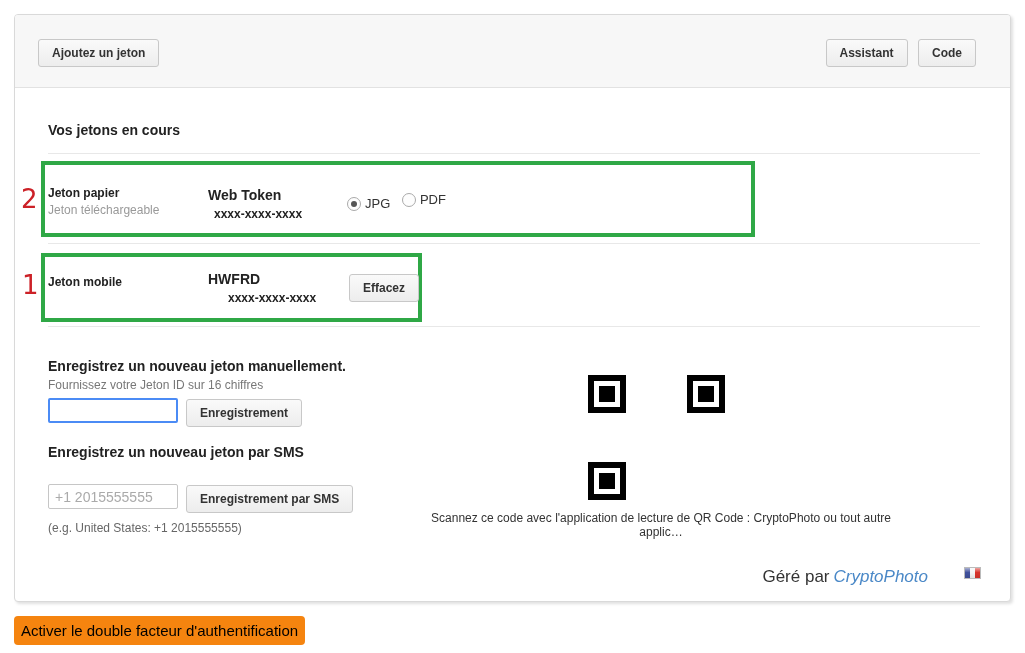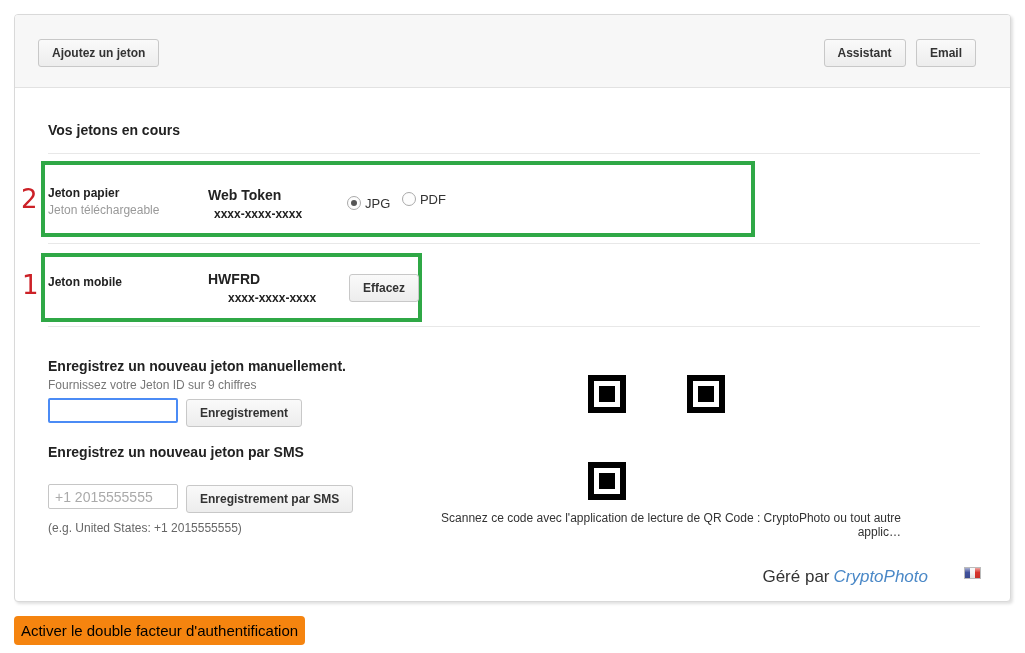--- a/index.html
+++ b/index.html
@@ -75,21 +75,21 @@
   }
 
   .token-col-type { position: absolute; left: 33px; }
   .token-title { font-size: 12px; font-weight: bold; color: #222; }
   .token-subtitle { font-size: 12px; color: #999; margin-top: 3px; }
   .token-col-name { position: absolute; left: 182px; margin-left: 11px; }
   .token-name { font-size: 14px; font-weight: bold; color: #222; }
   .token-code { font-size: 12px; font-weight: bold; color: #222; margin-top: 4px; margin-left: 6px; }
 
   .radio-group { position: absolute; left: 332px; top: 177px; font-size: 13px; color: #333; }
-  .radio-item { display: inline-flex; align-items: flex-start; margin-right: 8px; }
+  .radio-item { display: inline-flex; align-items: flex-end; margin-right: 8px; }
   .radio-circle {
     width: 14px; height: 14px;
     border: 1px solid #aaa;
     border-radius: 50%;
     background: #fdfdfd;
     display: inline-flex;
     align-items: center; justify-content: center;
     margin-right: 4px;
   }
   .radio-circle .dot { width: 6px; height: 6px; border-radius: 50%; background: #555; }
@@ -119,21 +119,21 @@
     width: 38px; height: 38px;
     border: 6px solid #000;
     background: #fff;
     display: flex; align-items: center; justify-content: center;
   }
   .qr-glyph .inner { width: 16px; height: 16px; background: #000; }
   .qr-caption {
     position: absolute;
     left: 406px; top: 496px; width: 480px;
     font-size: 12px; color: #333;
-    text-align: right;
+    text-align: center;
   }
 
   .footer-row {
     position: absolute;
     right: 29px; top: 552px;
     display: flex; align-items: flex-start;
     font-size: 17px; color: #333;
   }
   .footer-link { color: #4a88c7; text-decoration: none; cursor: pointer; margin-left: 4px; font-style: italic; }
   .flag {
@@ -165,21 +165,21 @@
 </style>
 </head>
 <body>
 
 <div class="panel">
 
   <div class="panel-header">
     <button class="btn btn-add">Ajoutez un jeton</button>
     <div class="header-actions">
       <button class="btn">Assistant</button>
-      <button class="btn">Email</button>
+      <button class="btn">Code</button>
     </div>
   </div>
 
   <div class="section-title" style="top:107px;">Vos jetons en cours</div>
   <div class="divider" style="top:138px;"></div>
 
   <div class="green-box green-box-2"></div>
   <div class="token-col-type" style="top:171px;">
     <div class="token-title">Jeton papier</div>
     <div class="token-subtitle">Jeton téléchargeable</div>
@@ -213,21 +213,21 @@
     <div class="token-code" style="margin-left:20px;">xxxx-xxxx-xxxx</div>
   </div>
   <div class="row-buttons" style="left:334px; top:259px;">
     <button class="btn">Effacez</button>
   </div>
   <div class="red-number" style="left:7px; top:257px;">1</div>
 
   <div class="divider" style="top:311px;"></div>
 
   <div class="form-title" style="top:343px;">Enregistrez un nouveau jeton manuellement.</div>
-  <div class="form-subtitle" style="top:363px;">Fournissez votre Jeton ID sur 9 chiffres</div>
+  <div class="form-subtitle" style="top:363px;">Fournissez votre Jeton ID sur 16 chiffres</div>
   <input class="text-input focused" style="top: 383px;" type="text" value="">
   <button class="btn" style="position:absolute; left:171px; top:384px;">Enregistrement</button>
 
   <div class="form-title" style="top:429px;">Enregistrez un nouveau jeton par SMS</div>
   <input class="text-input" style="top: 469px;" type="text" placeholder="+1 2015555555">
   <button class="btn" style="position:absolute; left:171px; top:470px;">Enregistrement par SMS</button>
   <div class="form-note" style="top:506px;">(e.g. United States: +1 2015555555)</div>
 
   <div class="qr-glyph" style="left:573px; top:360px;">
       <span class="inner"></span>

